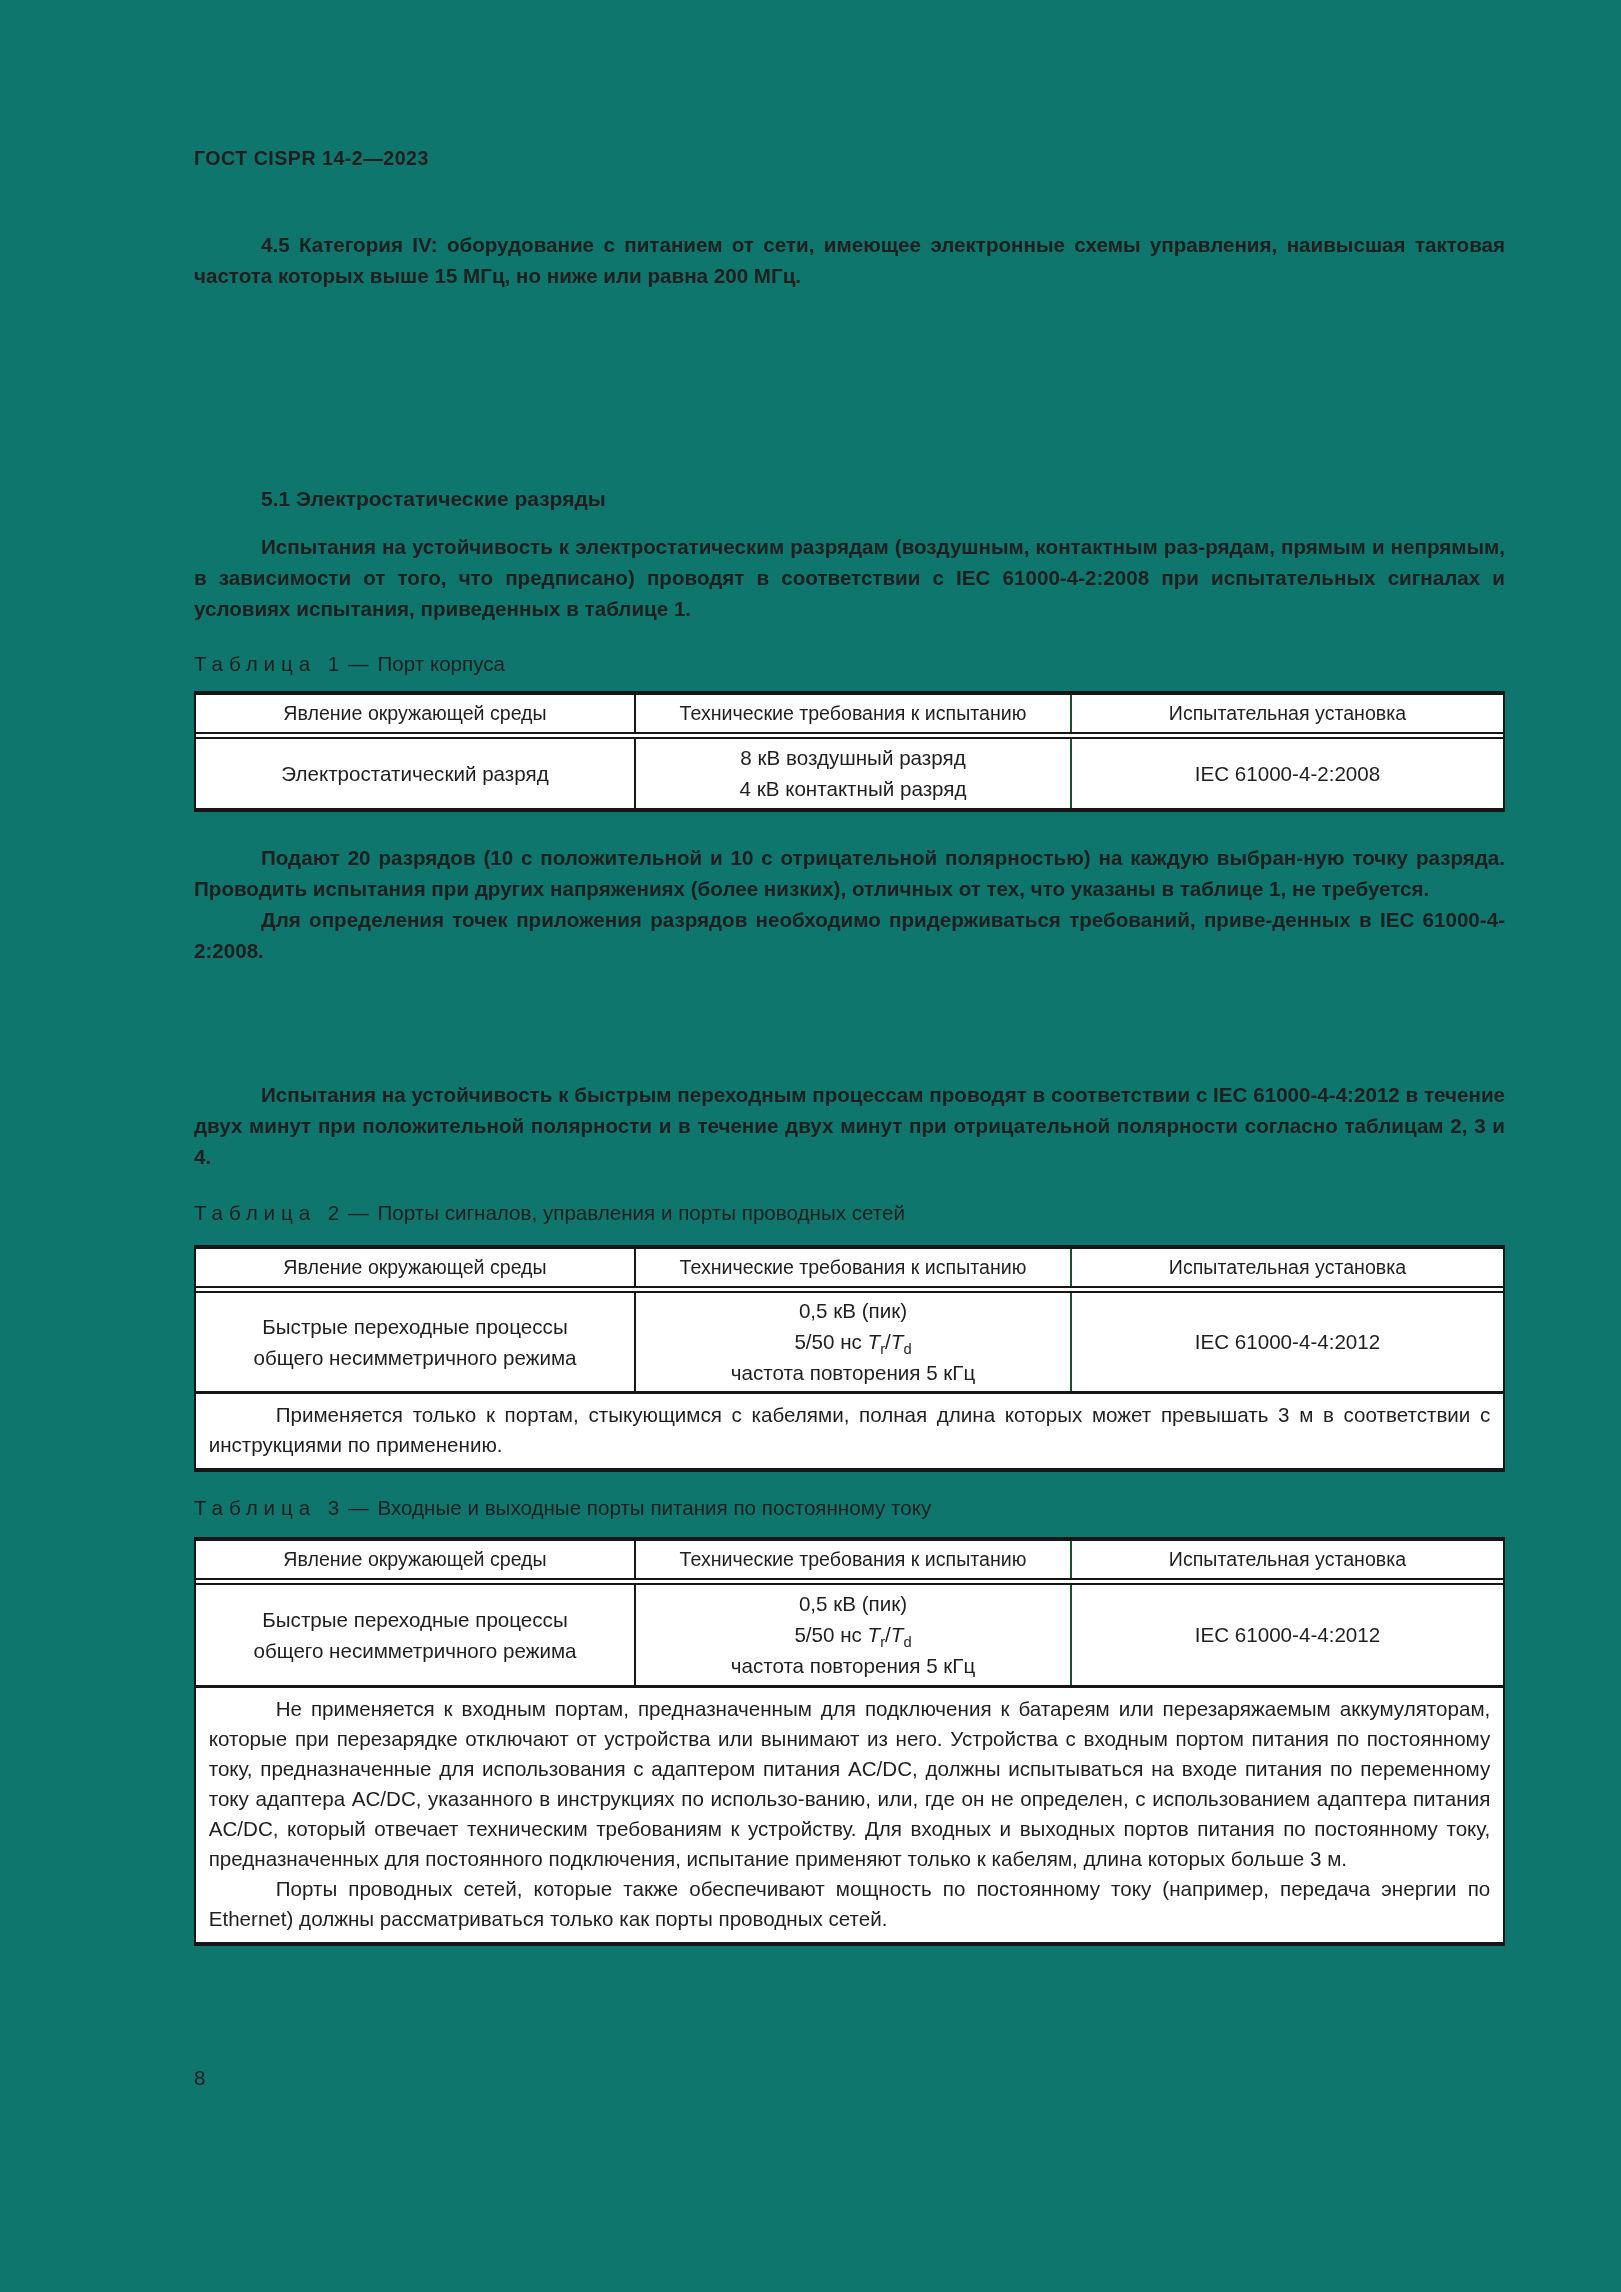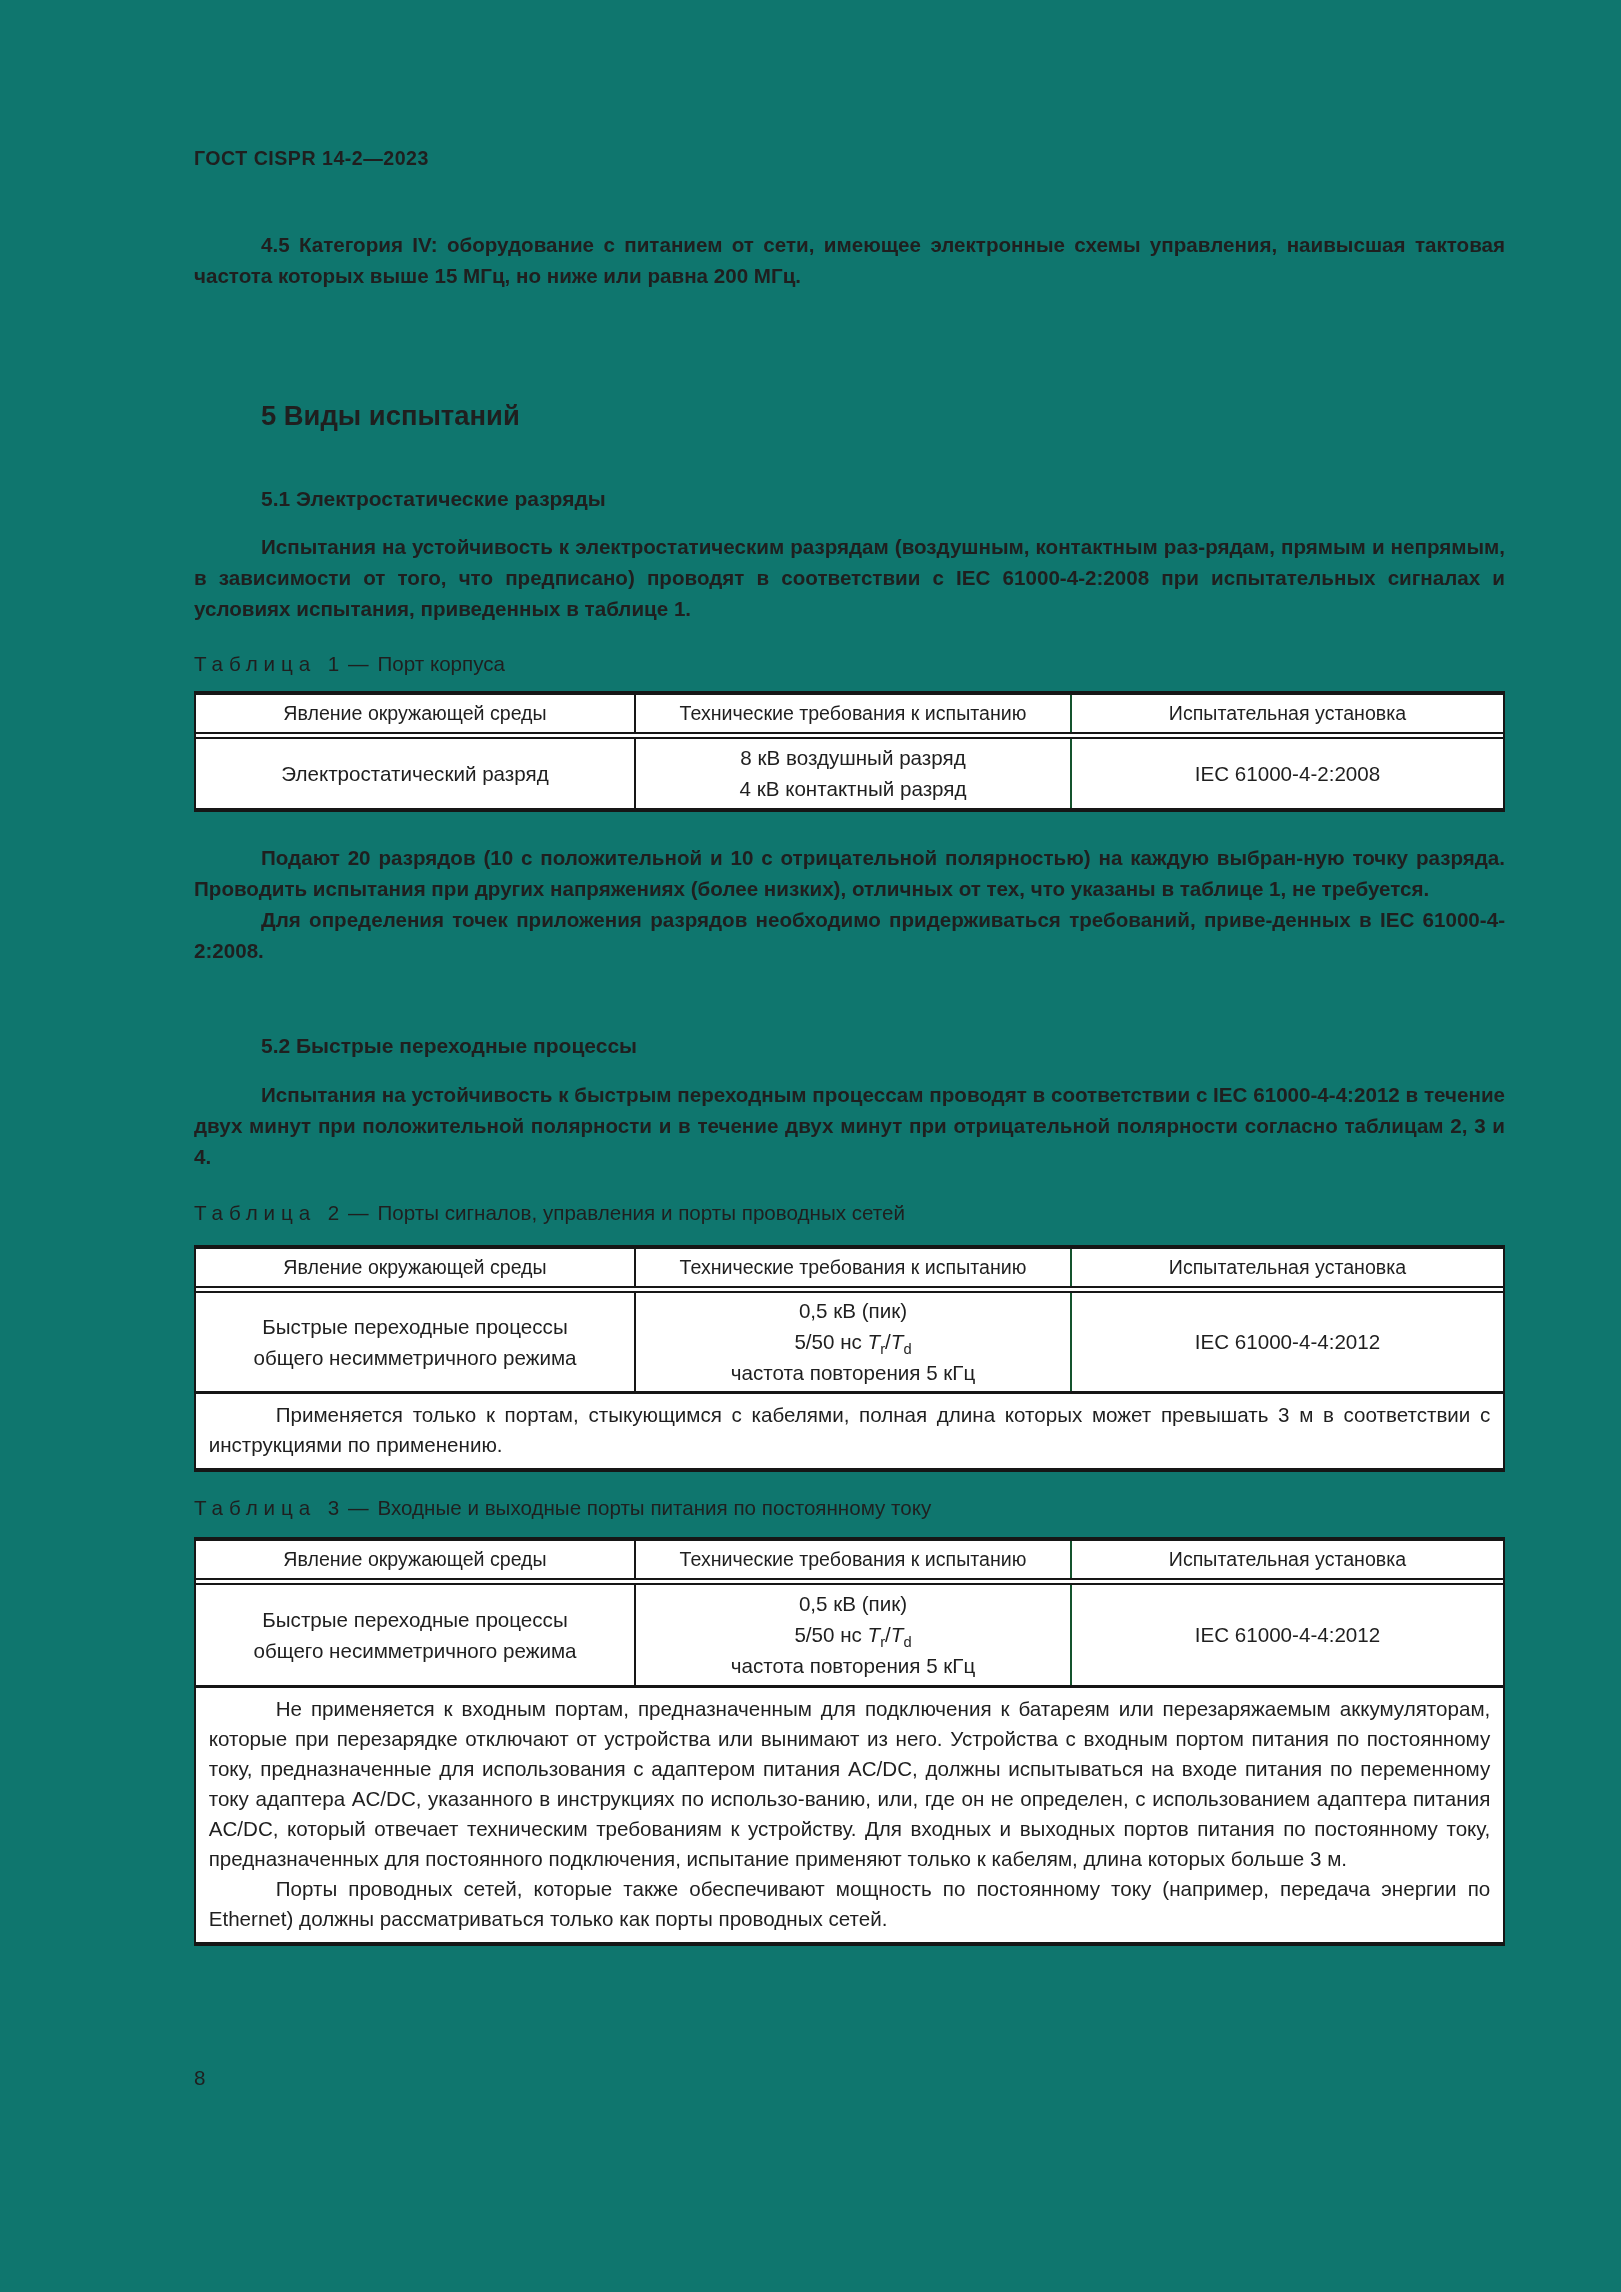--- a/index.html
+++ b/index.html
@@ -68,21 +68,20 @@
 <body>
 
 <div class="page">
 
   <div class="abs doc-header" style="top:147px">ГОСТ CISPR 14-2—2023</div>
 
   <div class="abs body-text" style="top:229px">
     <p>4.5 Категория IV: оборудование с питанием от сети, имеющее электронные схемы управления, наивысшая тактовая частота которых выше 15 МГц, но ниже или равна 200 МГц.</p>
   </div>
 
-  <div class="abs h-sec" style="top:396px">5 Виды испытаний</div>
 
   <div class="abs h-sub" style="top:486px">5.1 Электростатические разряды</div>
 
   <div class="abs body-text" style="top:531px">
     <p>Испытания на устойчивость к электростатическим разрядам (воздушным, контактным раз-рядам, прямым и непрямым, в зависимости от того, что предписано) проводят в соответствии с IEC 61000-4-2:2008 при испытательных сигналах и условиях испытания, приведенных в таблице 1.</p>
   </div>
 
   <div class="abs tlabel" style="top:649px">
     <span class="lsp">Таблица</span><span class="lnum">1</span><span class="ldash">—</span><span>Порт корпуса</span>
   </div>
@@ -102,21 +101,20 @@
       </div>
       <div class="cell c3">IEC 61000-4-2:2008</div>
     </div>
   </div>
 
   <div class="abs body-text" style="top:842px">
     <p>Подают 20 разрядов (10 с положительной и 10 с отрицательной полярностью) на каждую выбран-ную точку разряда. Проводить испытания при других напряжениях (более низких), отличных от тех, что указаны в таблице 1, не требуется.</p>
     <p>Для определения точек приложения разрядов необходимо придерживаться требований, приве-денных в IEC 61000-4-2:2008.</p>
   </div>
 
-  <div class="abs h-sub" style="top:1033px">5.2 Быстрые переходные процессы</div>
 
   <div class="abs body-text" style="top:1079px">
     <p>Испытания на устойчивость к быстрым переходным процессам проводят в соответствии с IEC 61000-4-4:2012 в течение двух минут при положительной полярности и в течение двух минут при отрицательной полярности согласно таблицам 2, 3 и 4.</p>
   </div>
 
   <div class="abs tlabel" style="top:1198px">
     <span class="lsp">Таблица</span><span class="lnum">2</span><span class="ldash">—</span><span>Порты сигналов, управления и порты проводных сетей</span>
   </div>
 
   <div class="gtable" style="top:1245px">

